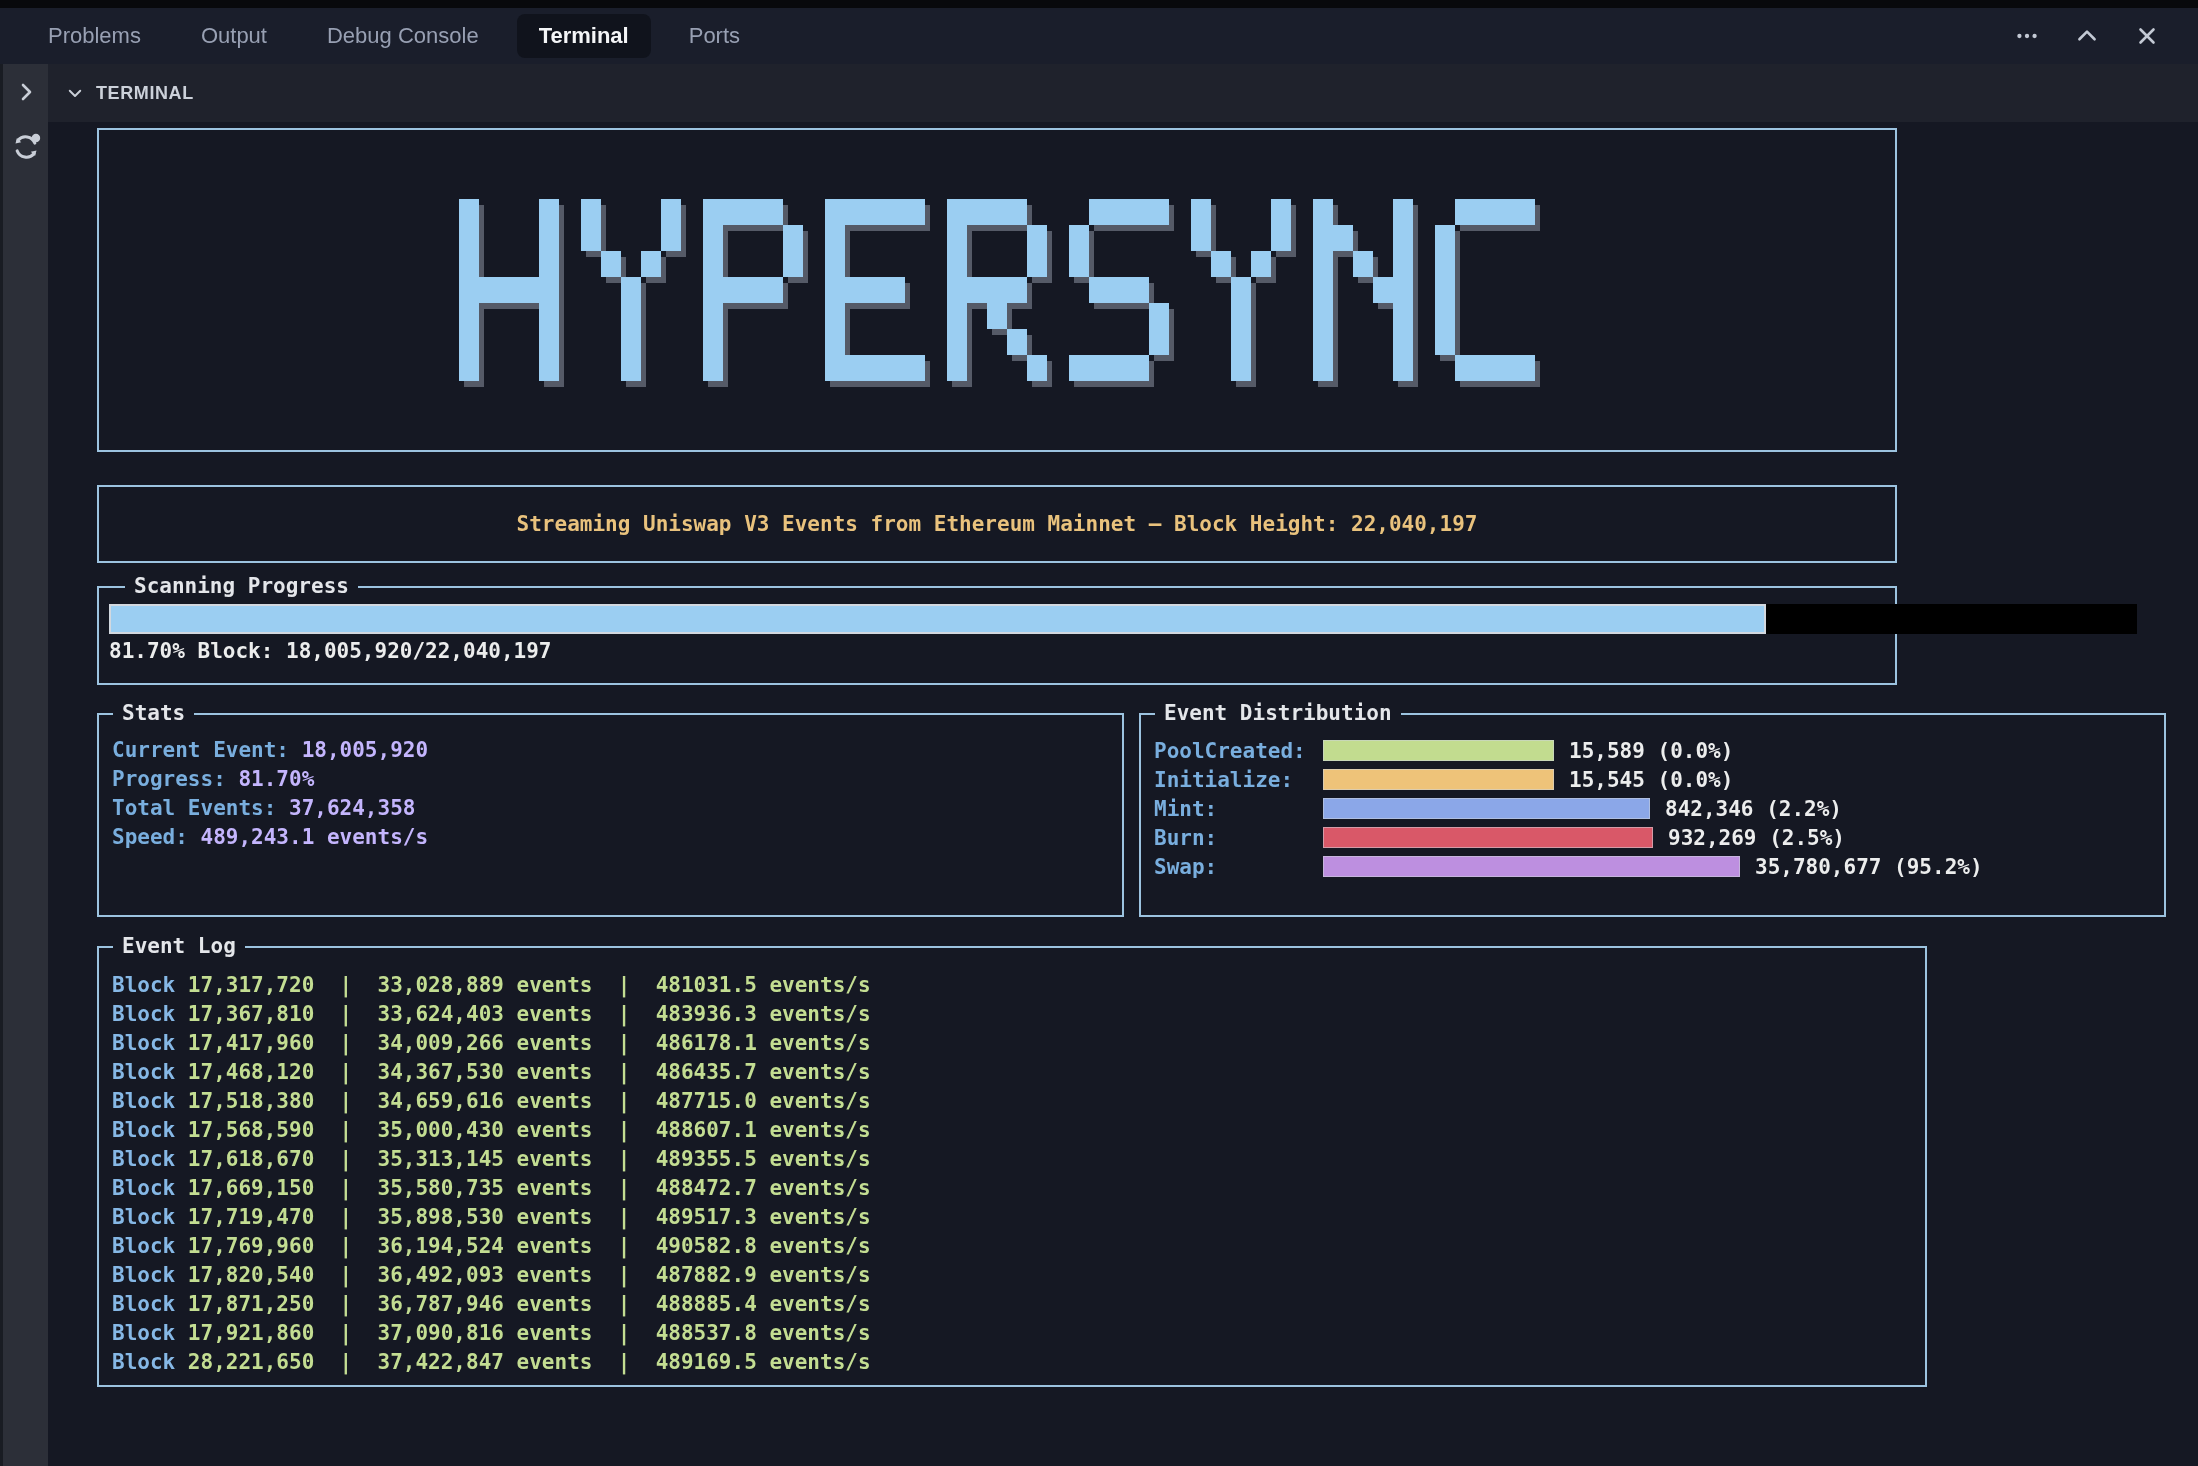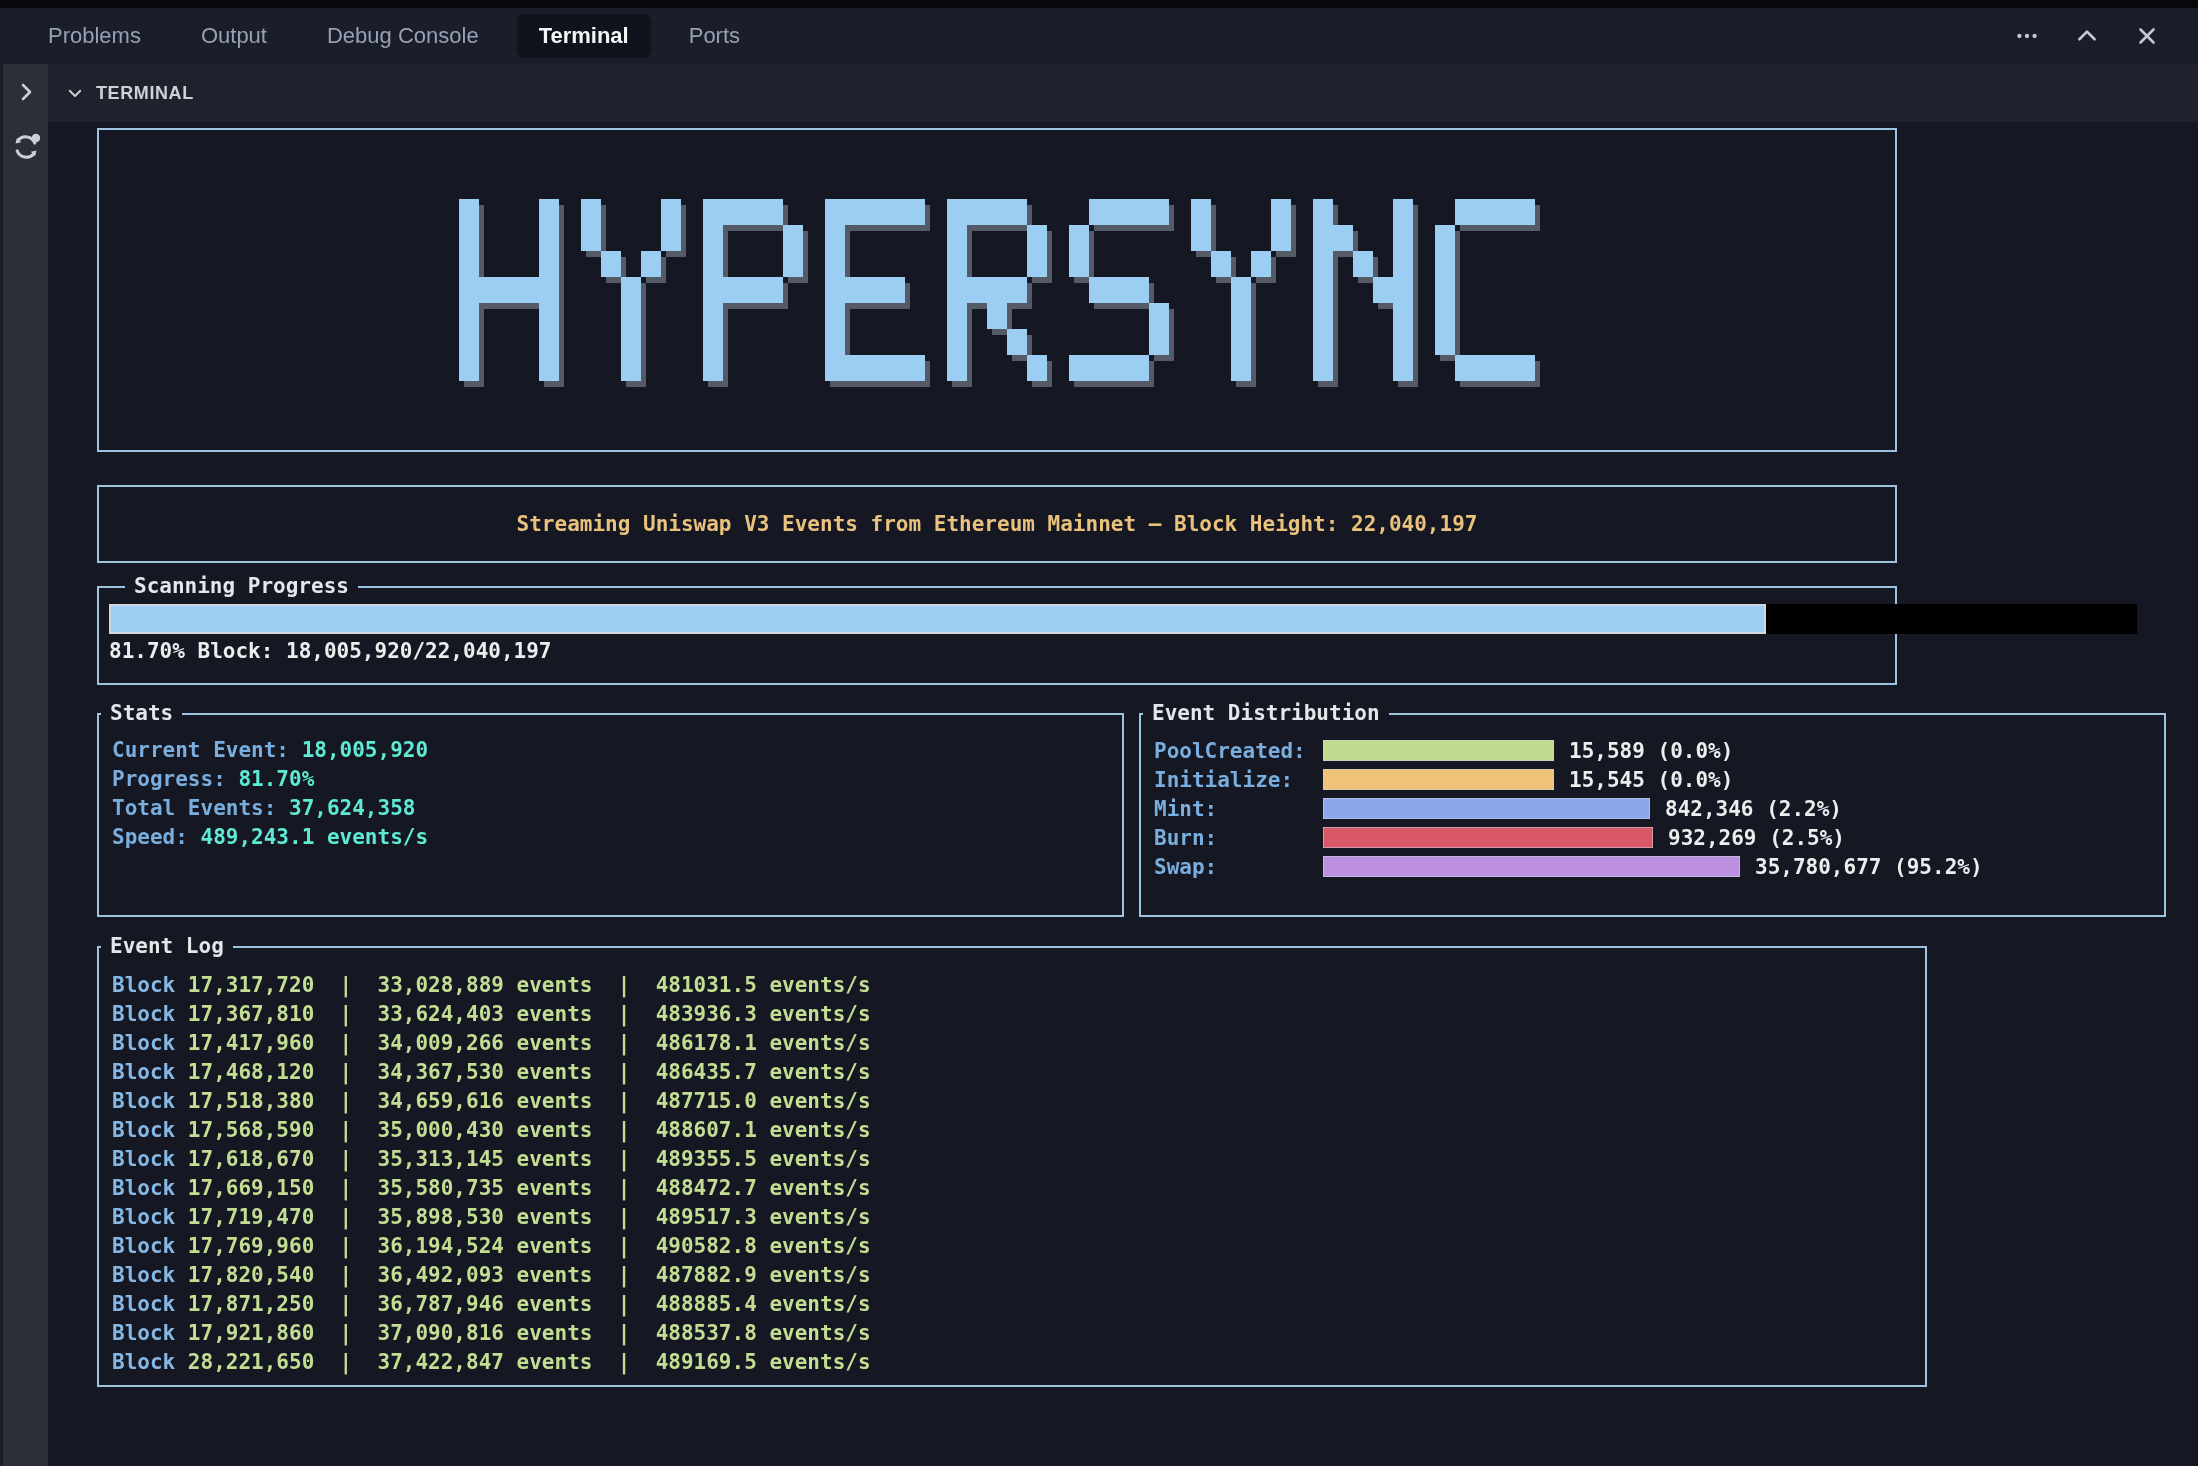--- a/index.html
+++ b/index.html
@@ -22,37 +22,37 @@
   .left-strip{width:48px;background:#2c2f38;border-left:3px solid #191c23;box-sizing:border-box;
     display:flex;flex-direction:column;align-items:center;padding-top:16px;gap:26px;}
   .strip-icon{color:#c9ced7;display:flex;align-items:center;justify-content:center;}
   .panel{flex:1;display:flex;flex-direction:column;min-width:0;}
   .terminal-header{height:58px;background:#1f222c;display:flex;align-items:center;gap:12px;
     padding-left:18px;color:#ccd1da;font-size:18px;font-weight:bold;letter-spacing:.6px;}
   .terminal-content{flex:1;background:#151823;padding:6px 0 0 49px;
     font-family:"DejaVu Sans Mono",monospace;font-weight:bold;font-size:21px;color:#e8e9ec;}
   
   .tui-box{box-sizing:border-box;border:2px solid #9cc3e0;position:relative;width:1800px;}
-  .tui-legend{position:absolute;top:-15px;left:2px;background:#151823;padding:0 9px;
+  .tui-legend{position:absolute;top:-15px;left:14px;background:#151823;padding:0 9px;
     font-size:21px;color:#e4e6ea;line-height:26px;white-space:nowrap;}
   .banner-box{height:324px;display:flex;align-items:center;justify-content:center;margin-bottom:33px;}
   .pixel-art{display:flex;gap:22px;filter:drop-shadow(5px 6px 0 rgba(190,200,215,.38));}
   .pixel-letter{display:grid;grid-template-columns:repeat(5,20px);grid-auto-rows:26px;}
   .pc{width:20px;height:26px;}
   .stream-box{height:78px;display:flex;align-items:center;justify-content:center;margin-bottom:23px;}
   .stream-text{font-size:21px;}
   .scan-box{height:99px;margin-bottom:28px;padding:16px 10px 0 10px;box-sizing:border-box;}
   .progress-track{height:30px;background:#000;width:2028px;}
   .progress-fill{height:30px;box-sizing:border-box;border:2px solid #d2d8df;}
   .scan-label{margin-top:5px;color:#eceded;}
   .mid-row{display:flex;gap:15px;margin-bottom:29px;}
   .stats-box,.dist-box{width:1027px;height:204px;box-sizing:border-box;padding:21px 0 0 13px;}
   .stat-row{line-height:29px;white-space:pre;}
   .lbl-blue{color:#79aede;}
-  .val-white{color:#5eead4;margin-left:1ch;}
+  .val-white{color:#c4b5fd;margin-left:1ch;}
   .dist-row{display:flex;align-items:center;height:29px;}
   .dist-label{width:169px;color:#79aede;}
   .dist-bar{height:21px;border:1px solid rgba(205,211,218,.55);box-sizing:border-box;}
   .dist-value{margin-left:15px;color:#eceded;white-space:pre;}
   .log-box{width:1830px;height:441px;box-sizing:border-box;padding:23px 0 0 13px;}
   .log-row{line-height:29px;white-space:pre;}
   .log-blue{color:#86b8e6;}
   .log-green{color:#c3dd92;}
 </style>
 </head>

